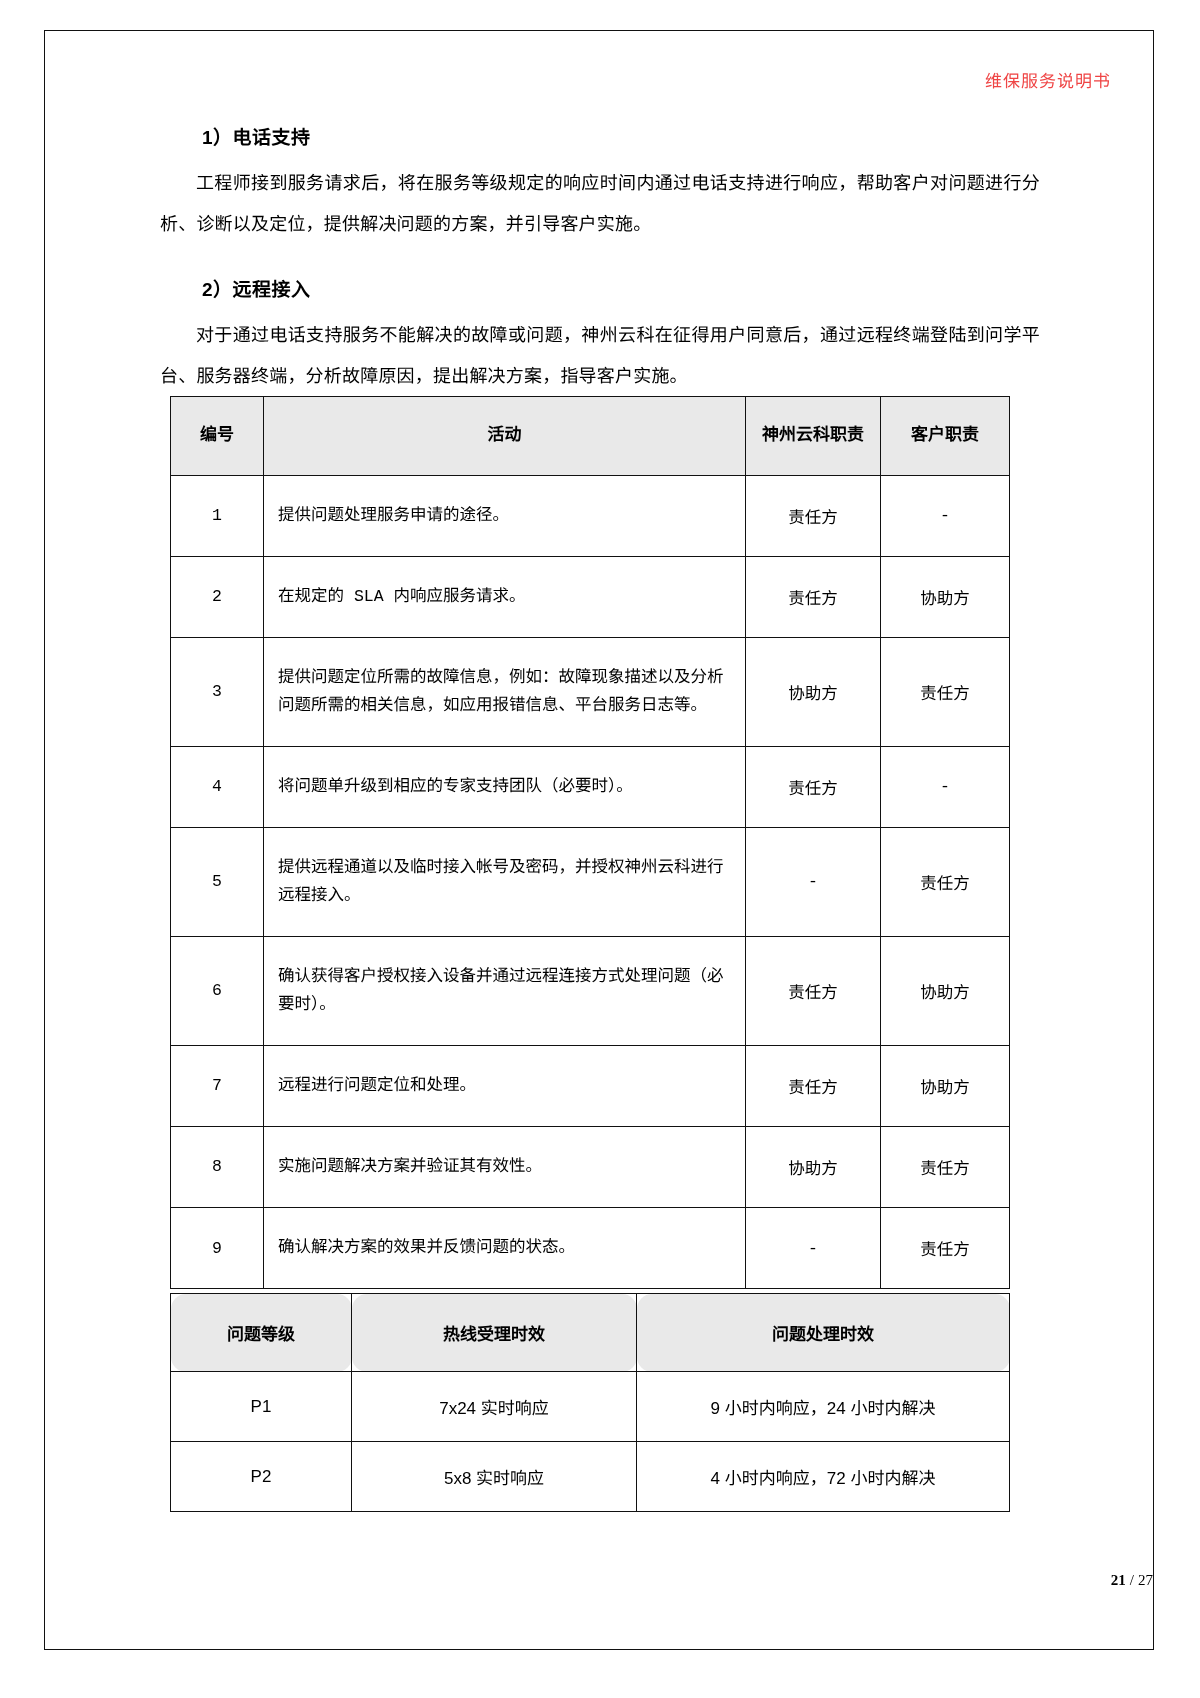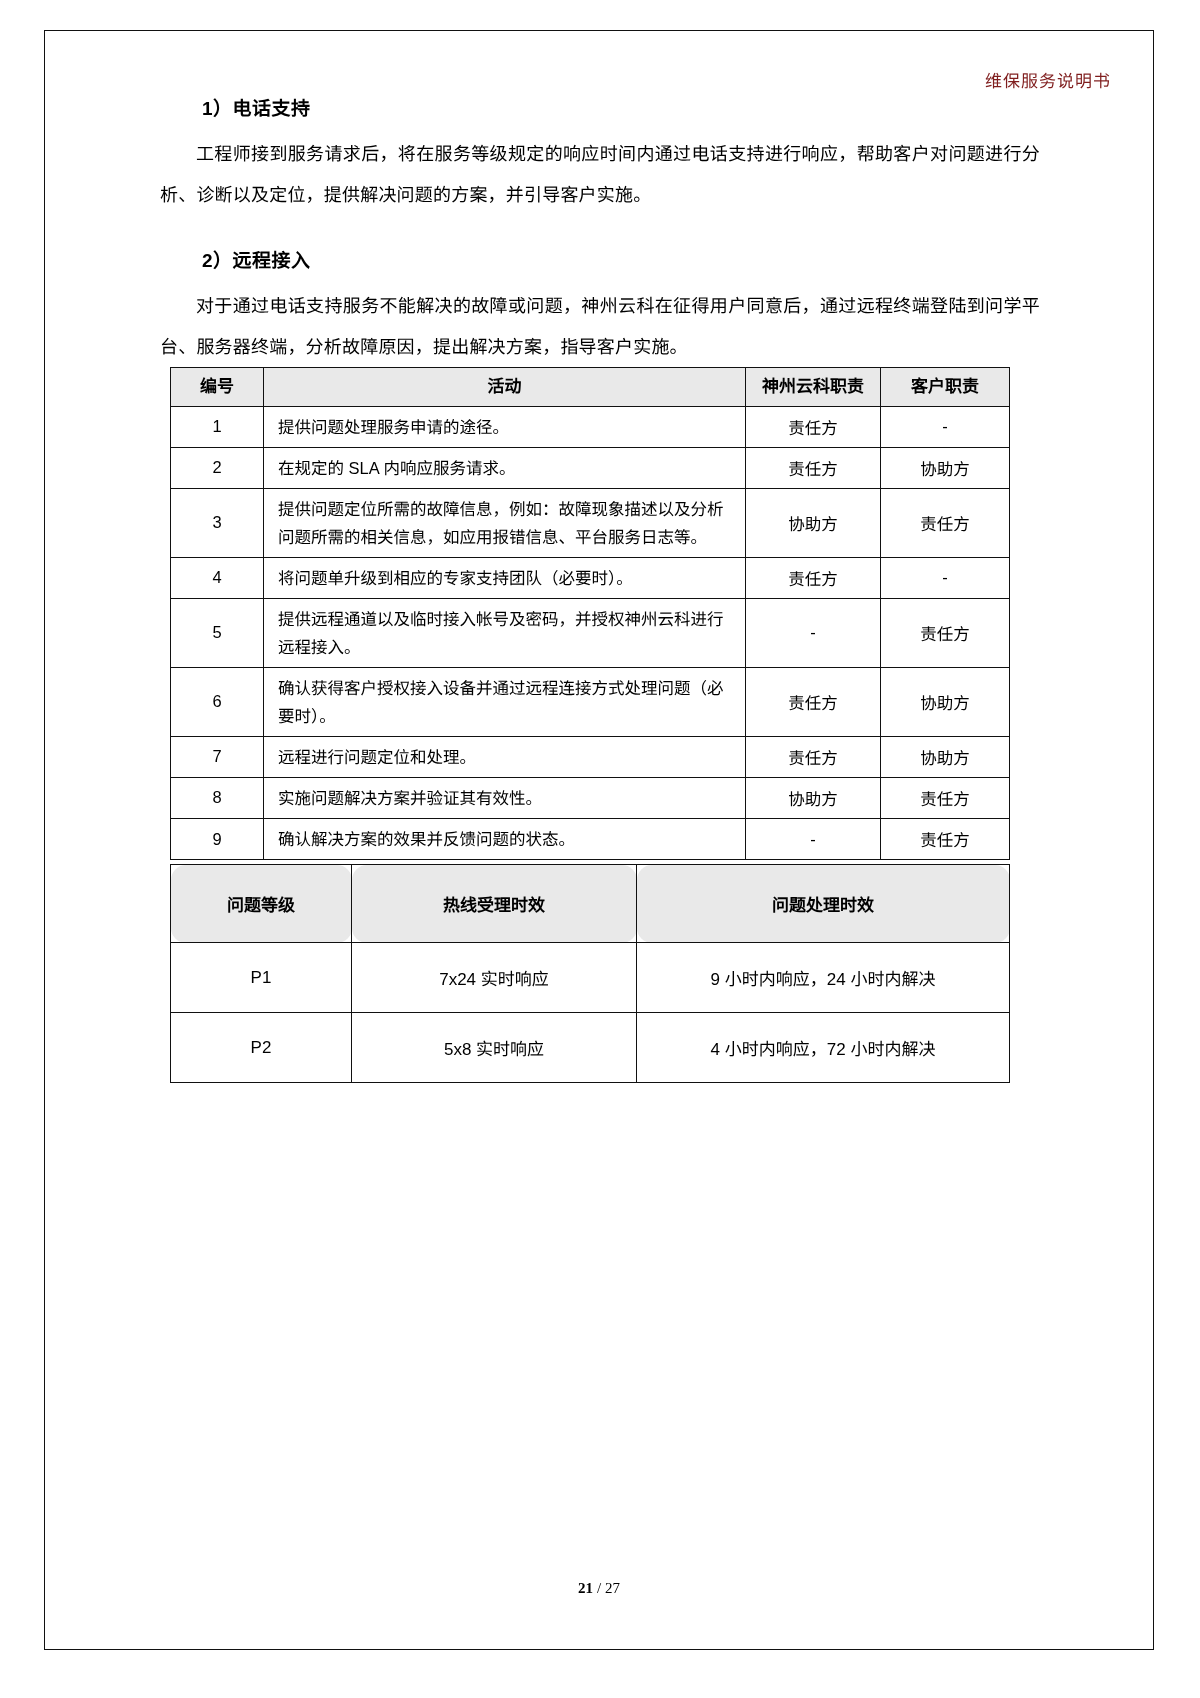--- a/index.html
+++ b/index.html
@@ -20,28 +20,28 @@
     top: 30px;
     width: 1110px;
     height: 1620px;
     border: 1.5px solid #111;
     box-sizing: border-box;
     background: #fff;
   }
   .page-inner {
     position: absolute;
     left: 115px;
-    top: 32px;
+    top: 61px;
     width: 880px;
   }
   .header-right {
     text-align: right;
     font-size: 17px;
     letter-spacing: 1px;
-    color: #7f1d1d;
+    color: #ef4444;
     padding-right: 42px;
     padding-top: 36px;
     font-family: "Liberation Serif", serif;
   }
   .sec-title {
     font-size: 19px;
     font-weight: bold;
     margin: 30px 0 0 42px;
     letter-spacing: 0.5px;
   }
@@ -68,22 +68,23 @@
     width: 100%;
     table-layout: fixed;
   }
   table.t1 {
     width: 840px;
     margin-left: 10px;
   }
   table.t1 td, table.t1 th {
     border: 1.5px solid #111;
     font-size: 16.5px;
-    padding: 6px 8px;
+    padding: 26px 8px;
     vertical-align: middle;
+    font-family: Liberation Mono, monospace;
   }
   table.t1 th {
     background: #e9e9e9;
     font-weight: bold;
     text-align: center;
     font-size: 17px;
     line-height: 1.5;
   }
   table.t1 td.num {
     text-align: center;
@@ -118,24 +119,24 @@
     background: #e9e9e9;
     font-weight: bold;
     padding: 26px 6px;
     border-radius: 15px;
   }
   table.t2 td {
     padding: 22px 2px;
   }
   .footer {
     position: absolute;
-    bottom: 52px;
+    bottom: 60px;
     left: 0;
     width: 100%;
-    text-align: center;
+    text-align: right;
     font-size: 15px;
     font-family: "Liberation Serif", serif;
   }
   .footer .pg {
     font-weight: bold;
   }
   .footer .sep {
     margin: 0 4px;
   }
 </style>

